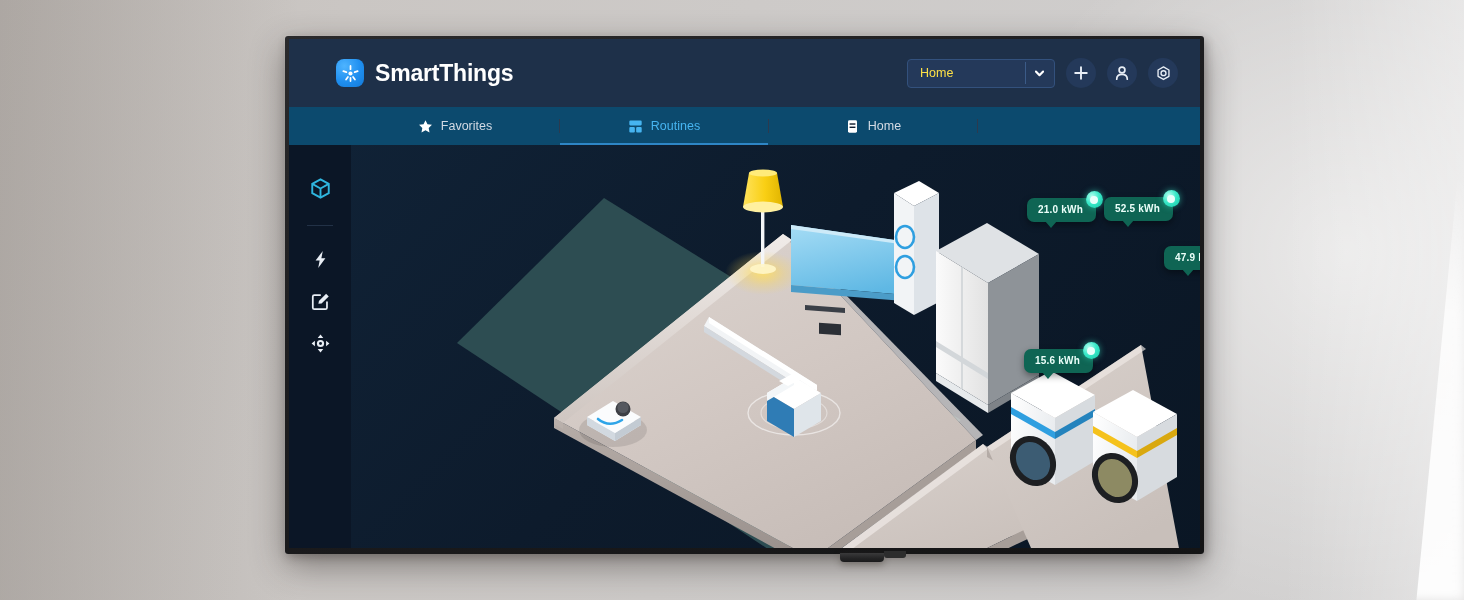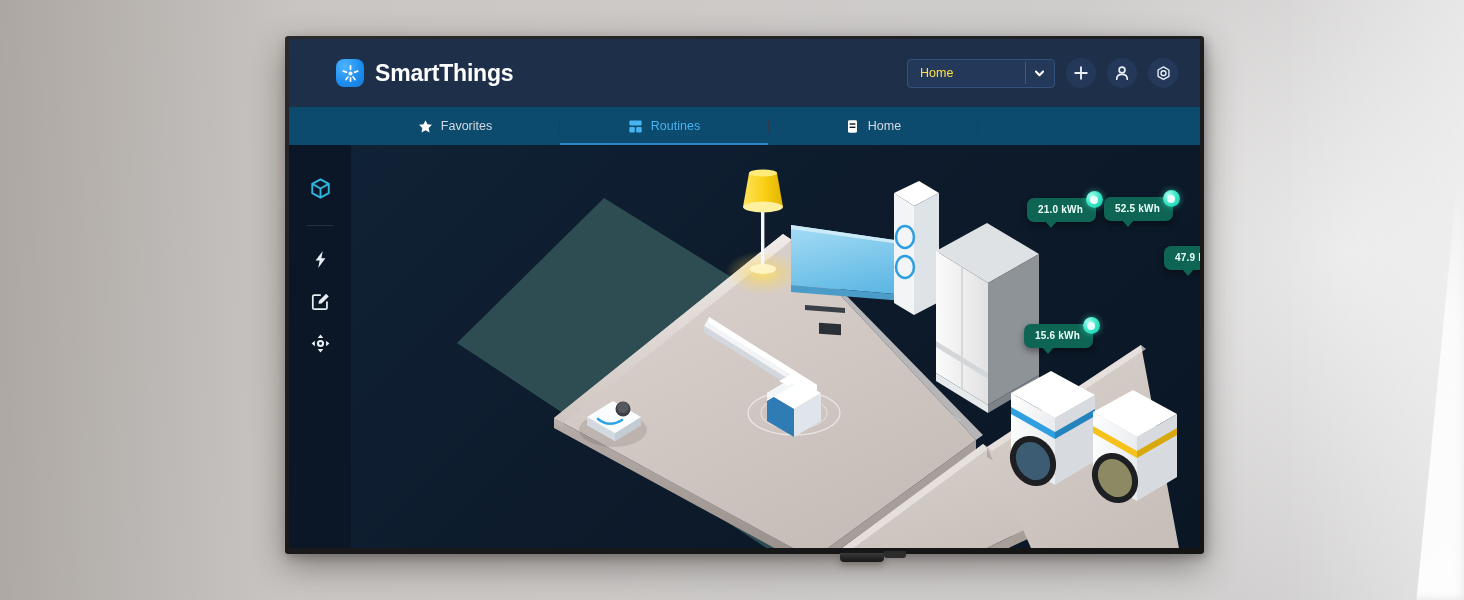--- a/index.html
+++ b/index.html
@@ -501,21 +501,21 @@
       <div class="badge" style="left:753px; top:52px;">
         <span>52.5 kWh</span>
         <span class="badge-dot"></span>
       </div>
 
       <div class="badge" style="left:813px; top:101px;">
         <span>47.9 kWh</span>
         
       </div>
 
-      <div class="badge" style="left:673px; top:179px;">
+      <div class="badge" style="left:673px; top:204px;">
         <span>15.6 kWh</span>
         <span class="badge-dot"></span>
       </div>
 
     </div>
   </div>
 </div>
 
 <div id="tv-stand"></div>
 <div id="tv-stand-2"></div>

